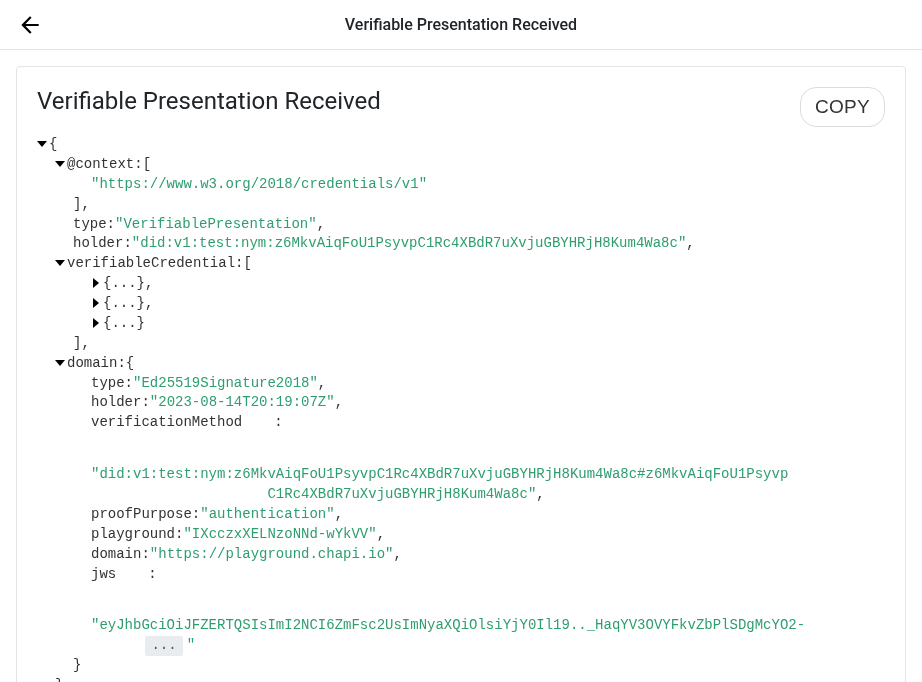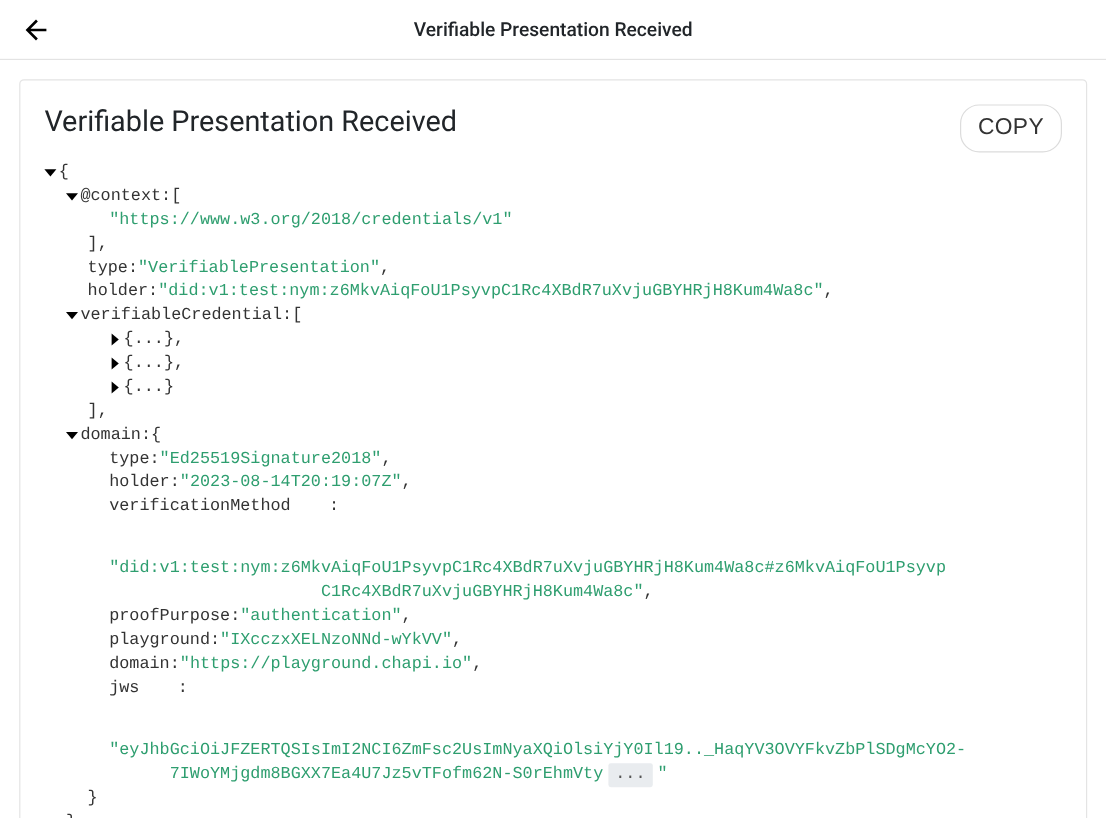--- a/index.html
+++ b/index.html
@@ -281,23 +281,20 @@
 
       <div class="row indent3 long-val">
         <span class="key">jws</span>
         <span class="punct">: </span>
         <span class="str">
           <span>"</span><span>eyJhbGciOiJFZERTQSIsImI2NCI6ZmFsc2UsImNyaXQiOlsiYjY0Il19.._HaqYV3OVYFkvZbPlSDgMcYO2-</span>
         </span>
       </div>
       <div class="row indent3">
         <span style="visibility:hidden">jws: "</span>
-        <span class="str">
-          <span>7IWoYMjgdm8BGXX7Ea4U7Jz5vTFofm62N-S0rEhmVty </span>
-        </span>
         <span class="badge-ellipsis">...</span>
         <span class="str"><span>"</span></span>
       </div>
 
       <div class="row indent2">
         <span class="punct">}</span>
       </div>
 
       <div class="row indent1">
         <span class="punct">}</span>

